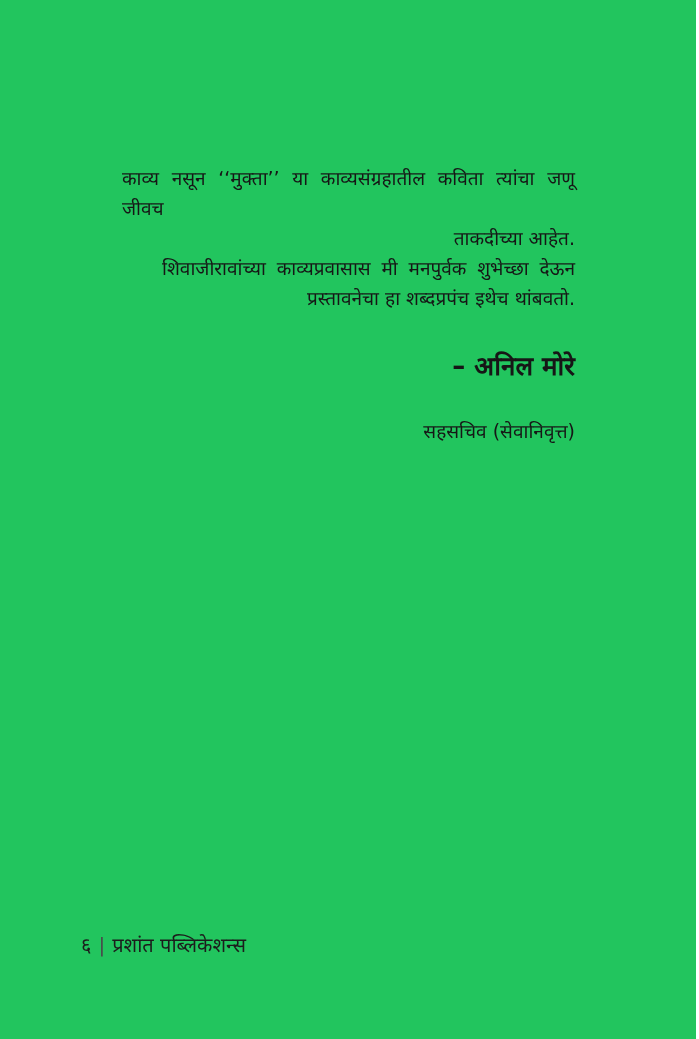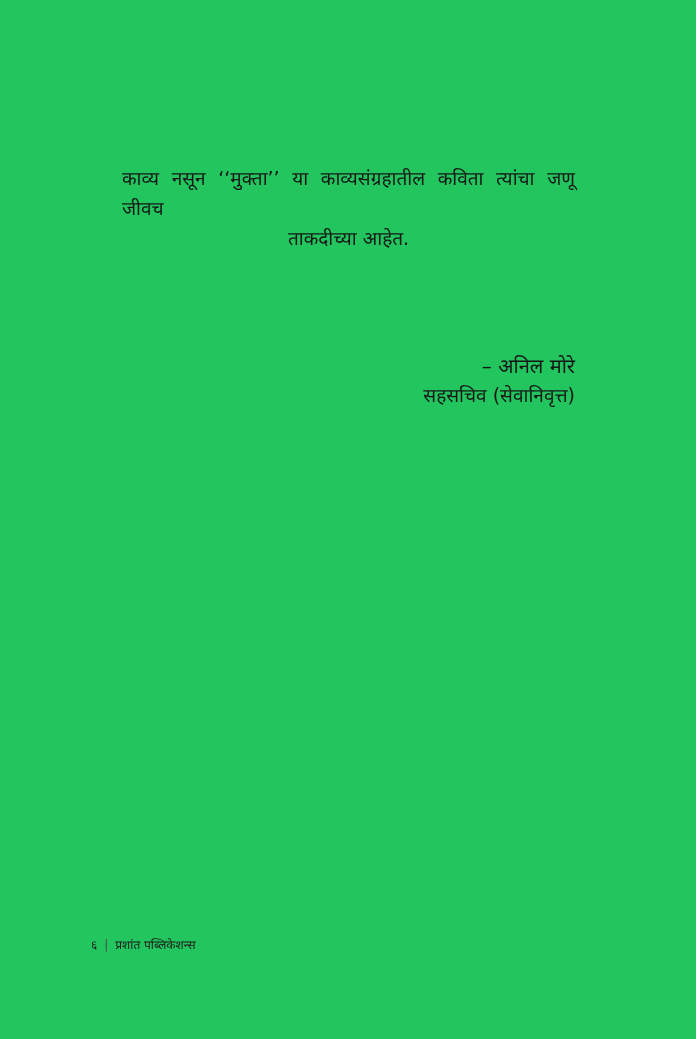--- a/index.html
+++ b/index.html
@@ -23,69 +23,74 @@
     width: 453px;
     font-size: 19px;
   }
   .para {
     margin: 0;
     padding: 0;
   }
   .line {
     line-height: 30px;
     white-space: normal;
-    text-align: center;
+    text-align: right;
   }
   .line.justify {
     text-align: justify;
     text-align-last: justify;
   }
   .line.indent {
     padding-left: 40px;
   }
   .signature {
     position: absolute;
     left: 122px;
     top: 351px;
     width: 453px;
     text-align: right;
     font-size: 19px;
   }
   .sig-name {
-    font-weight: normal;
-    font-size: 20px;
+    font-weight: bold;
+    font-size: 26px;
     line-height: 30px;
   }
   .sig-title, .sig-org {
     line-height: 28px;
+    margin-top: 36px;
   }
   .footer {
     position: absolute;
-    left: 91px;
+    left: 81px;
     top: 933px;
-    font-size: 12px;
+    font-size: 20px;
     line-height: 24px;
     color: #1c1c1c;
   }
   .footer .sep {
     display: inline-block;
     margin: 0 7px;
     color: #4a4a4a;
   }
 </style>
 </head>
 <body>
 
 <div class="page">
 
   <div class="text-block">
     <div class="para">
       <div class="line justify">काव्य नसून ‘‘मुक्ता’’ या काव्यसंग्रहातील कविता त्यांचा जणू जीवच</div>
       <div class="line">ताकदीच्या आहेत.</div>
     </div>
+    <div class="para">
+      <div class="line justify indent">शिवाजीरावांच्या काव्यप्रवासास मी मनपुर्वक शुभेच्छा देऊन</div>
+      <div class="line">प्रस्तावनेचा हा शब्दप्रपंच इथेच थांबवतो.</div>
+    </div>
   </div>
 
   <div class="signature">
     <div class="sig-name">– अनिल मोरे</div>
     <div class="sig-title">सहसचिव (सेवानिवृत्त)</div>
   </div>
 
   <div class="footer">
     <span>६</span><span class="sep">|</span><span>प्रशांत पब्लिकेशन्स</span>
   </div>

